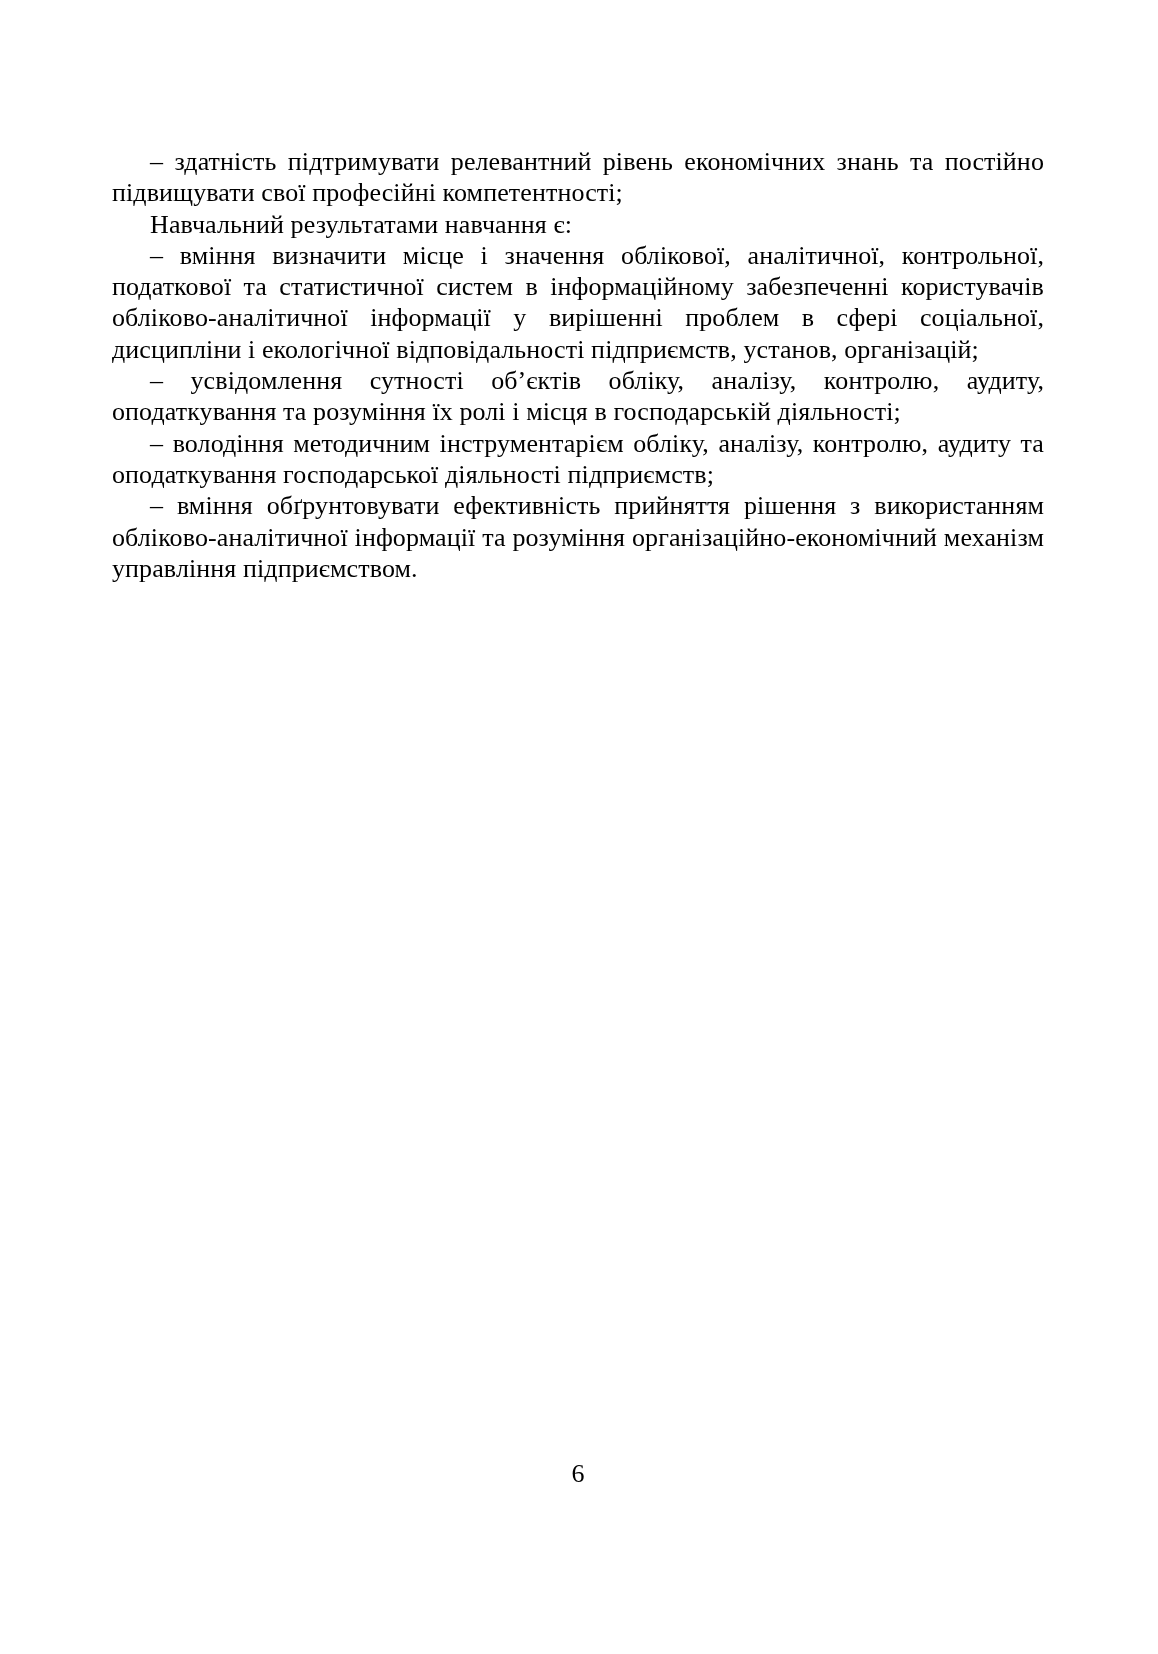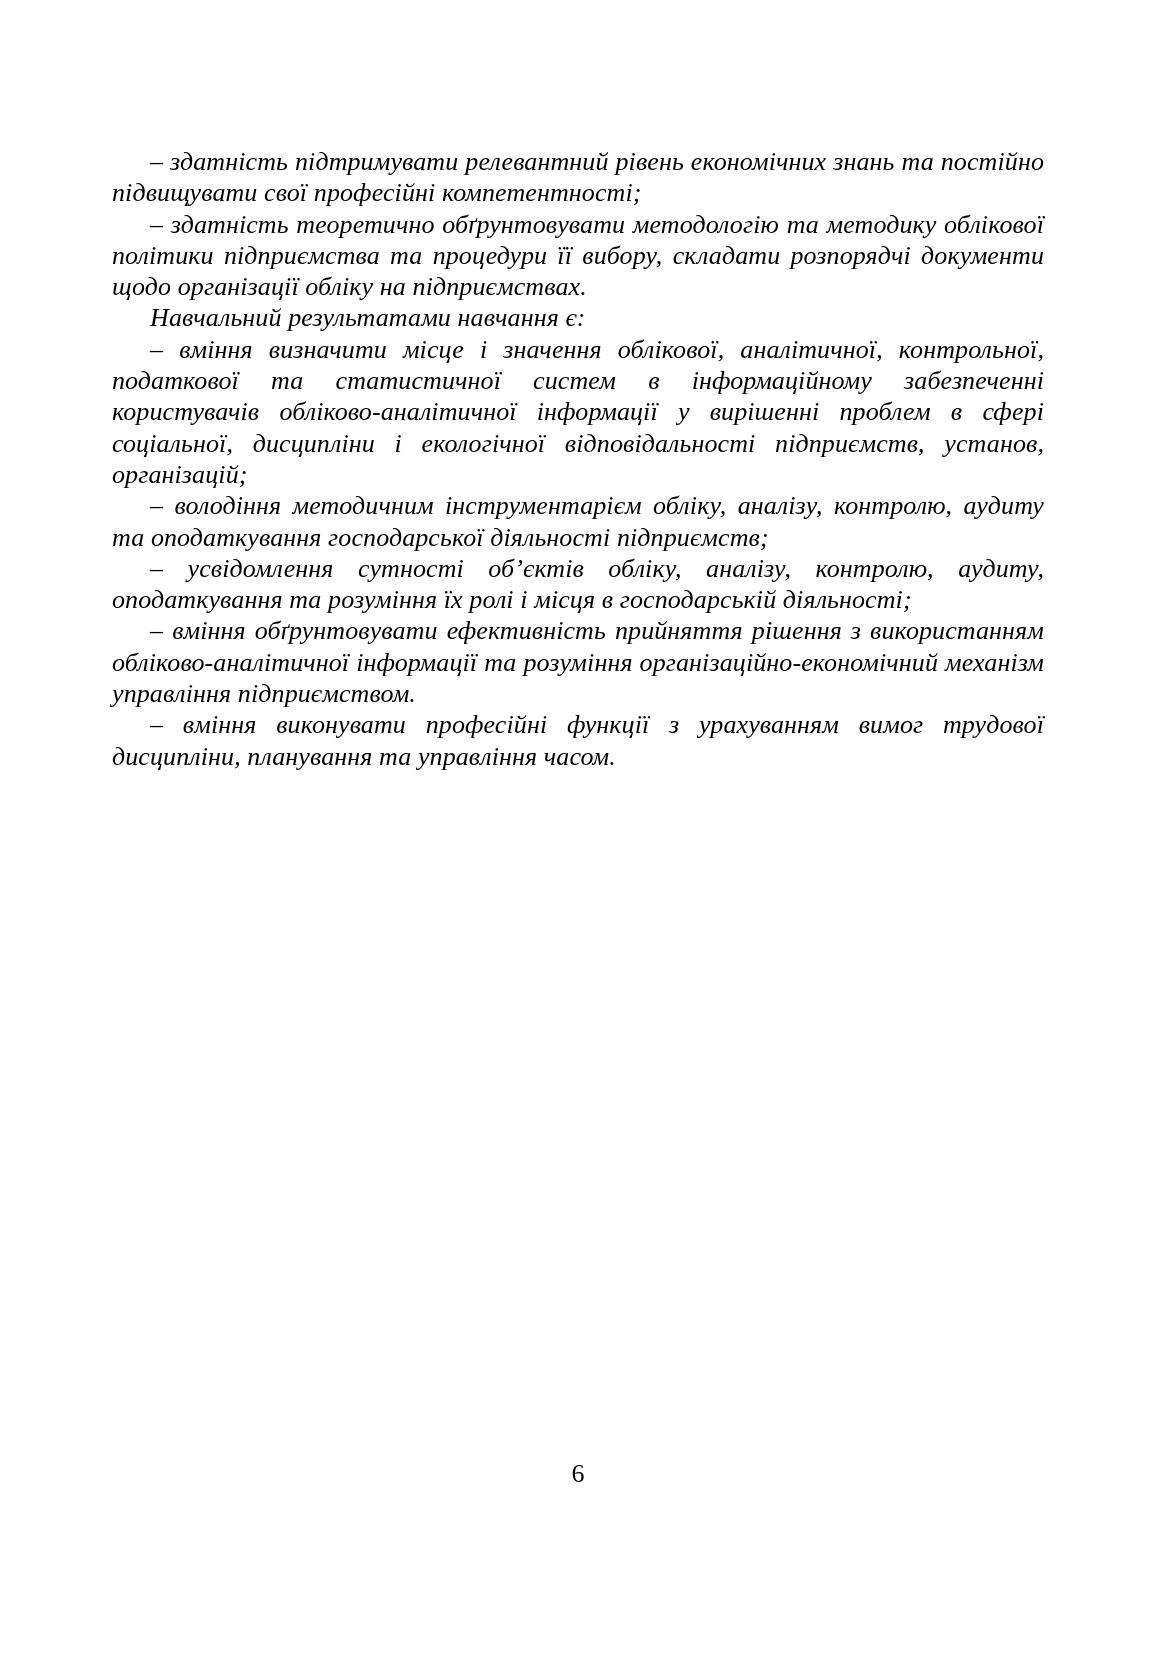--- a/index.html
+++ b/index.html
@@ -15,21 +15,20 @@
       background: #ffffff;
       color: #000000;
       font-family: "Liberation Serif", "DejaVu Serif", serif;
       overflow: hidden;
     }
     .content {
       position: absolute;
       left: 112px;
       top: 146px;
       width: 932px;
-      font-style: italic;
     }
     .content p {
       margin: 0;
       padding: 0;
       font-size: 26px;
       line-height: 31.3px;
       text-align: justify;
       text-indent: 38px;
       letter-spacing: 0.1px;
     }
@@ -42,22 +41,20 @@
       font-size: 26px;
       line-height: 31px;
     }
   </style>
 </head>
 <body>
 
 <div class="page">
   <div class="content" id="content">
       <p>– здатність підтримувати релевантний рівень економічних знань та постійно підвищувати свої професійні компетентності;</p>
-      <p>– здатність теоретично обґрунтовувати методологію та методику облікової політики підприємства та процедури її вибору, складати розпорядчі документи щодо організації обліку на підприємствах.</p>
       <p>Навчальний результатами навчання є:</p>
       <p>– вміння визначити місце і значення облікової, аналітичної, контрольної, податкової та статистичної систем в інформаційному забезпеченні користувачів обліково-аналітичної інформації у вирішенні проблем в сфері соціальної, дисципліни і екологічної відповідальності підприємств, установ, організацій;</p>
+      <p>– усвідомлення сутності об’єктів обліку, аналізу, контролю, аудиту, оподаткування та розуміння їх ролі і місця в господарській діяльності;</p>
       <p>– володіння методичним інструментарієм обліку, аналізу, контролю, аудиту та оподаткування господарської діяльності підприємств;</p>
-      <p>– усвідомлення сутності об’єктів обліку, аналізу, контролю, аудиту, оподаткування та розуміння їх ролі і місця в господарській діяльності;</p>
       <p>– вміння обґрунтовувати ефективність прийняття рішення з використанням обліково-аналітичної інформації та розуміння організаційно-економічний механізм управління підприємством.</p>
-      <p>– вміння виконувати професійні функції з урахуванням вимог трудової дисципліни, планування та управління часом.</p>
     </div>
   <div class="page-number">6</div>
 </div>
 
 </body></html>

